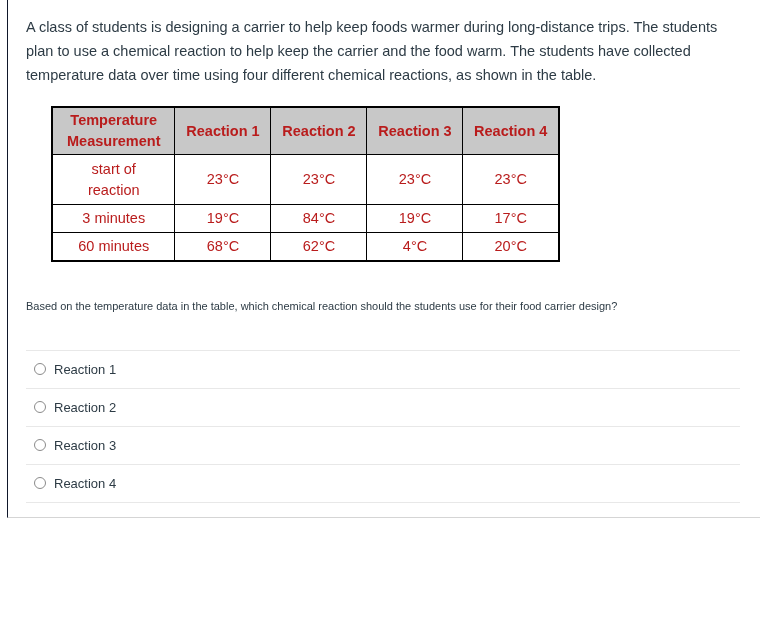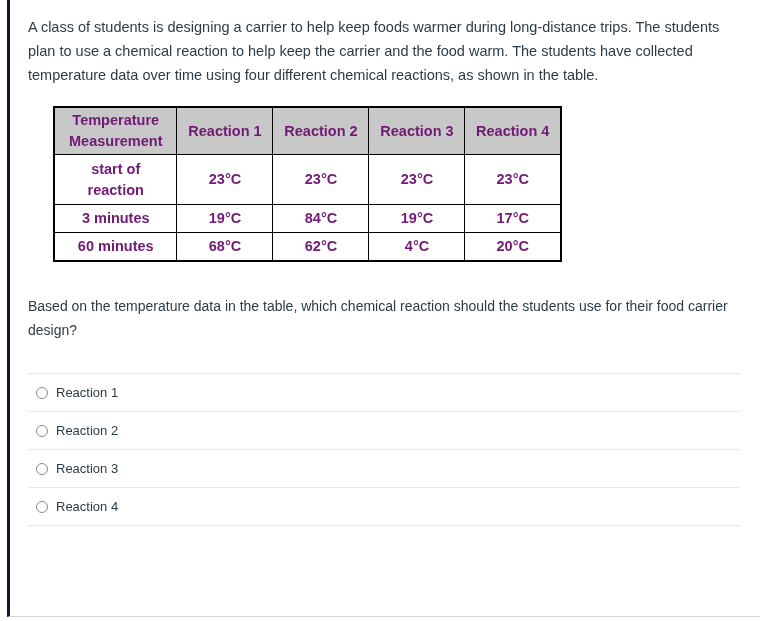--- a/index.html
+++ b/index.html
@@ -6,61 +6,61 @@
   html, body {
     width: 766px; height: 621px;
     background: #ffffff;
     font-family: "Liberation Sans", sans-serif;
     color: #2d3b45;
     overflow: hidden;
   }
   .frame {
     position: absolute;
     left: 7px; top: 0;
-    width: 753px; height: 617px;
-    border-left: 3px solid #0f172a;
+    width: 753px; height: 518px;
+    border-left: 1px solid #0f172a;
     border-bottom: 1px solid #d5d5d5;
     background: #ffffff;
   }
   .content { padding: 16px 20px 0 18px; }
 
   .intro {
     font-size: 14.5px;
     line-height: 23.8px;
     max-width: 700px;
   }
 
   table.data-table {
     border-collapse: collapse;
     margin: 19px 0 0 25px;
     border: 2px solid #000;
-    color: #701a75;
+    color: #b91c1c;
     font-size: 14.5px;
     background: #fff;
   }
   table.data-table th, table.data-table td {
     border: 1px solid #000;
     text-align: center;
     vertical-align: middle;
     padding: 2px 8px;
     line-height: 21px;
   }
   table.data-table th {
     background: #c8c8c8;
     font-weight: bold;
     width: 96px;
   }
   table.data-table th.col-label,
   table.data-table td.col-label { width: 122px; padding: 2px 14px; }
   table.data-table thead tr { height: 45px; }
-  table.data-table tbody tr { height: 28px; font-weight: bold; }
+  table.data-table tbody tr { height: 28px; }
   table.data-table tbody tr.tall { height: 50px; }
 
   .question {
-    font-size: 14px;
+    font-size: 11px;
     line-height: 23.8px;
     max-width: 700px;
     margin-top: 33px;
   }
 
   .options { margin-top: 31px; }
   .option {
     display: flex;
     align-items: center;
     height: 38px;

